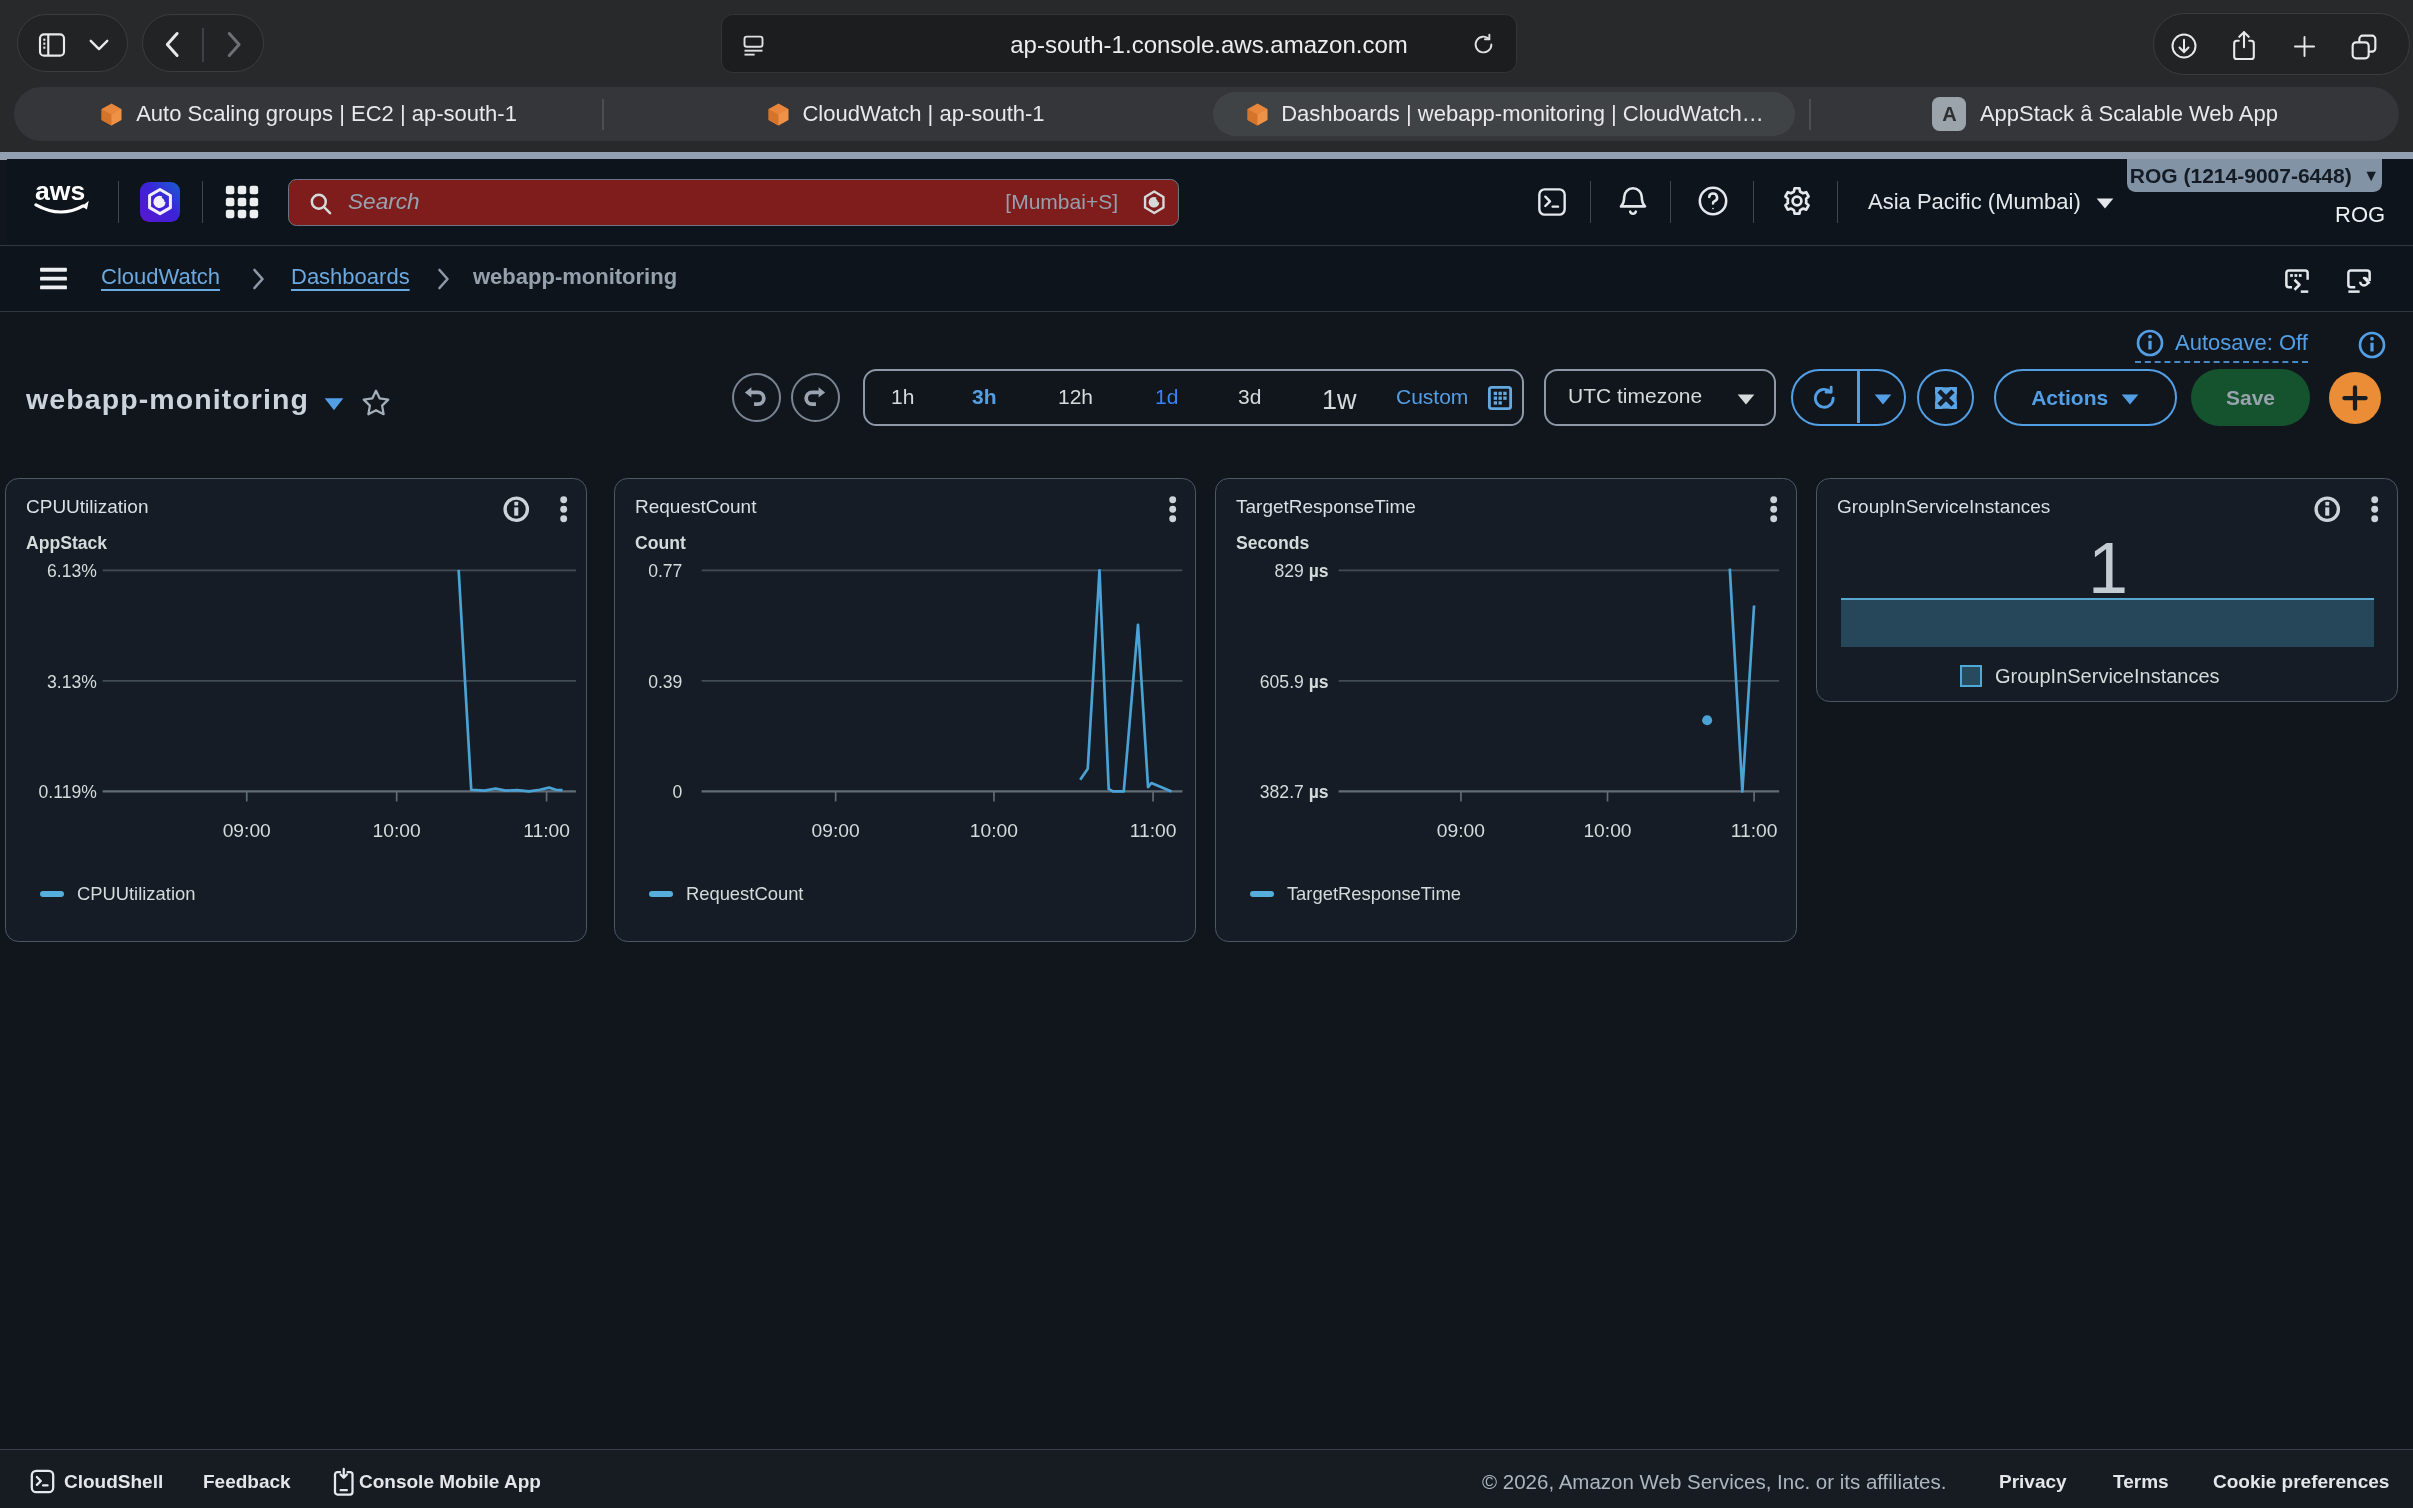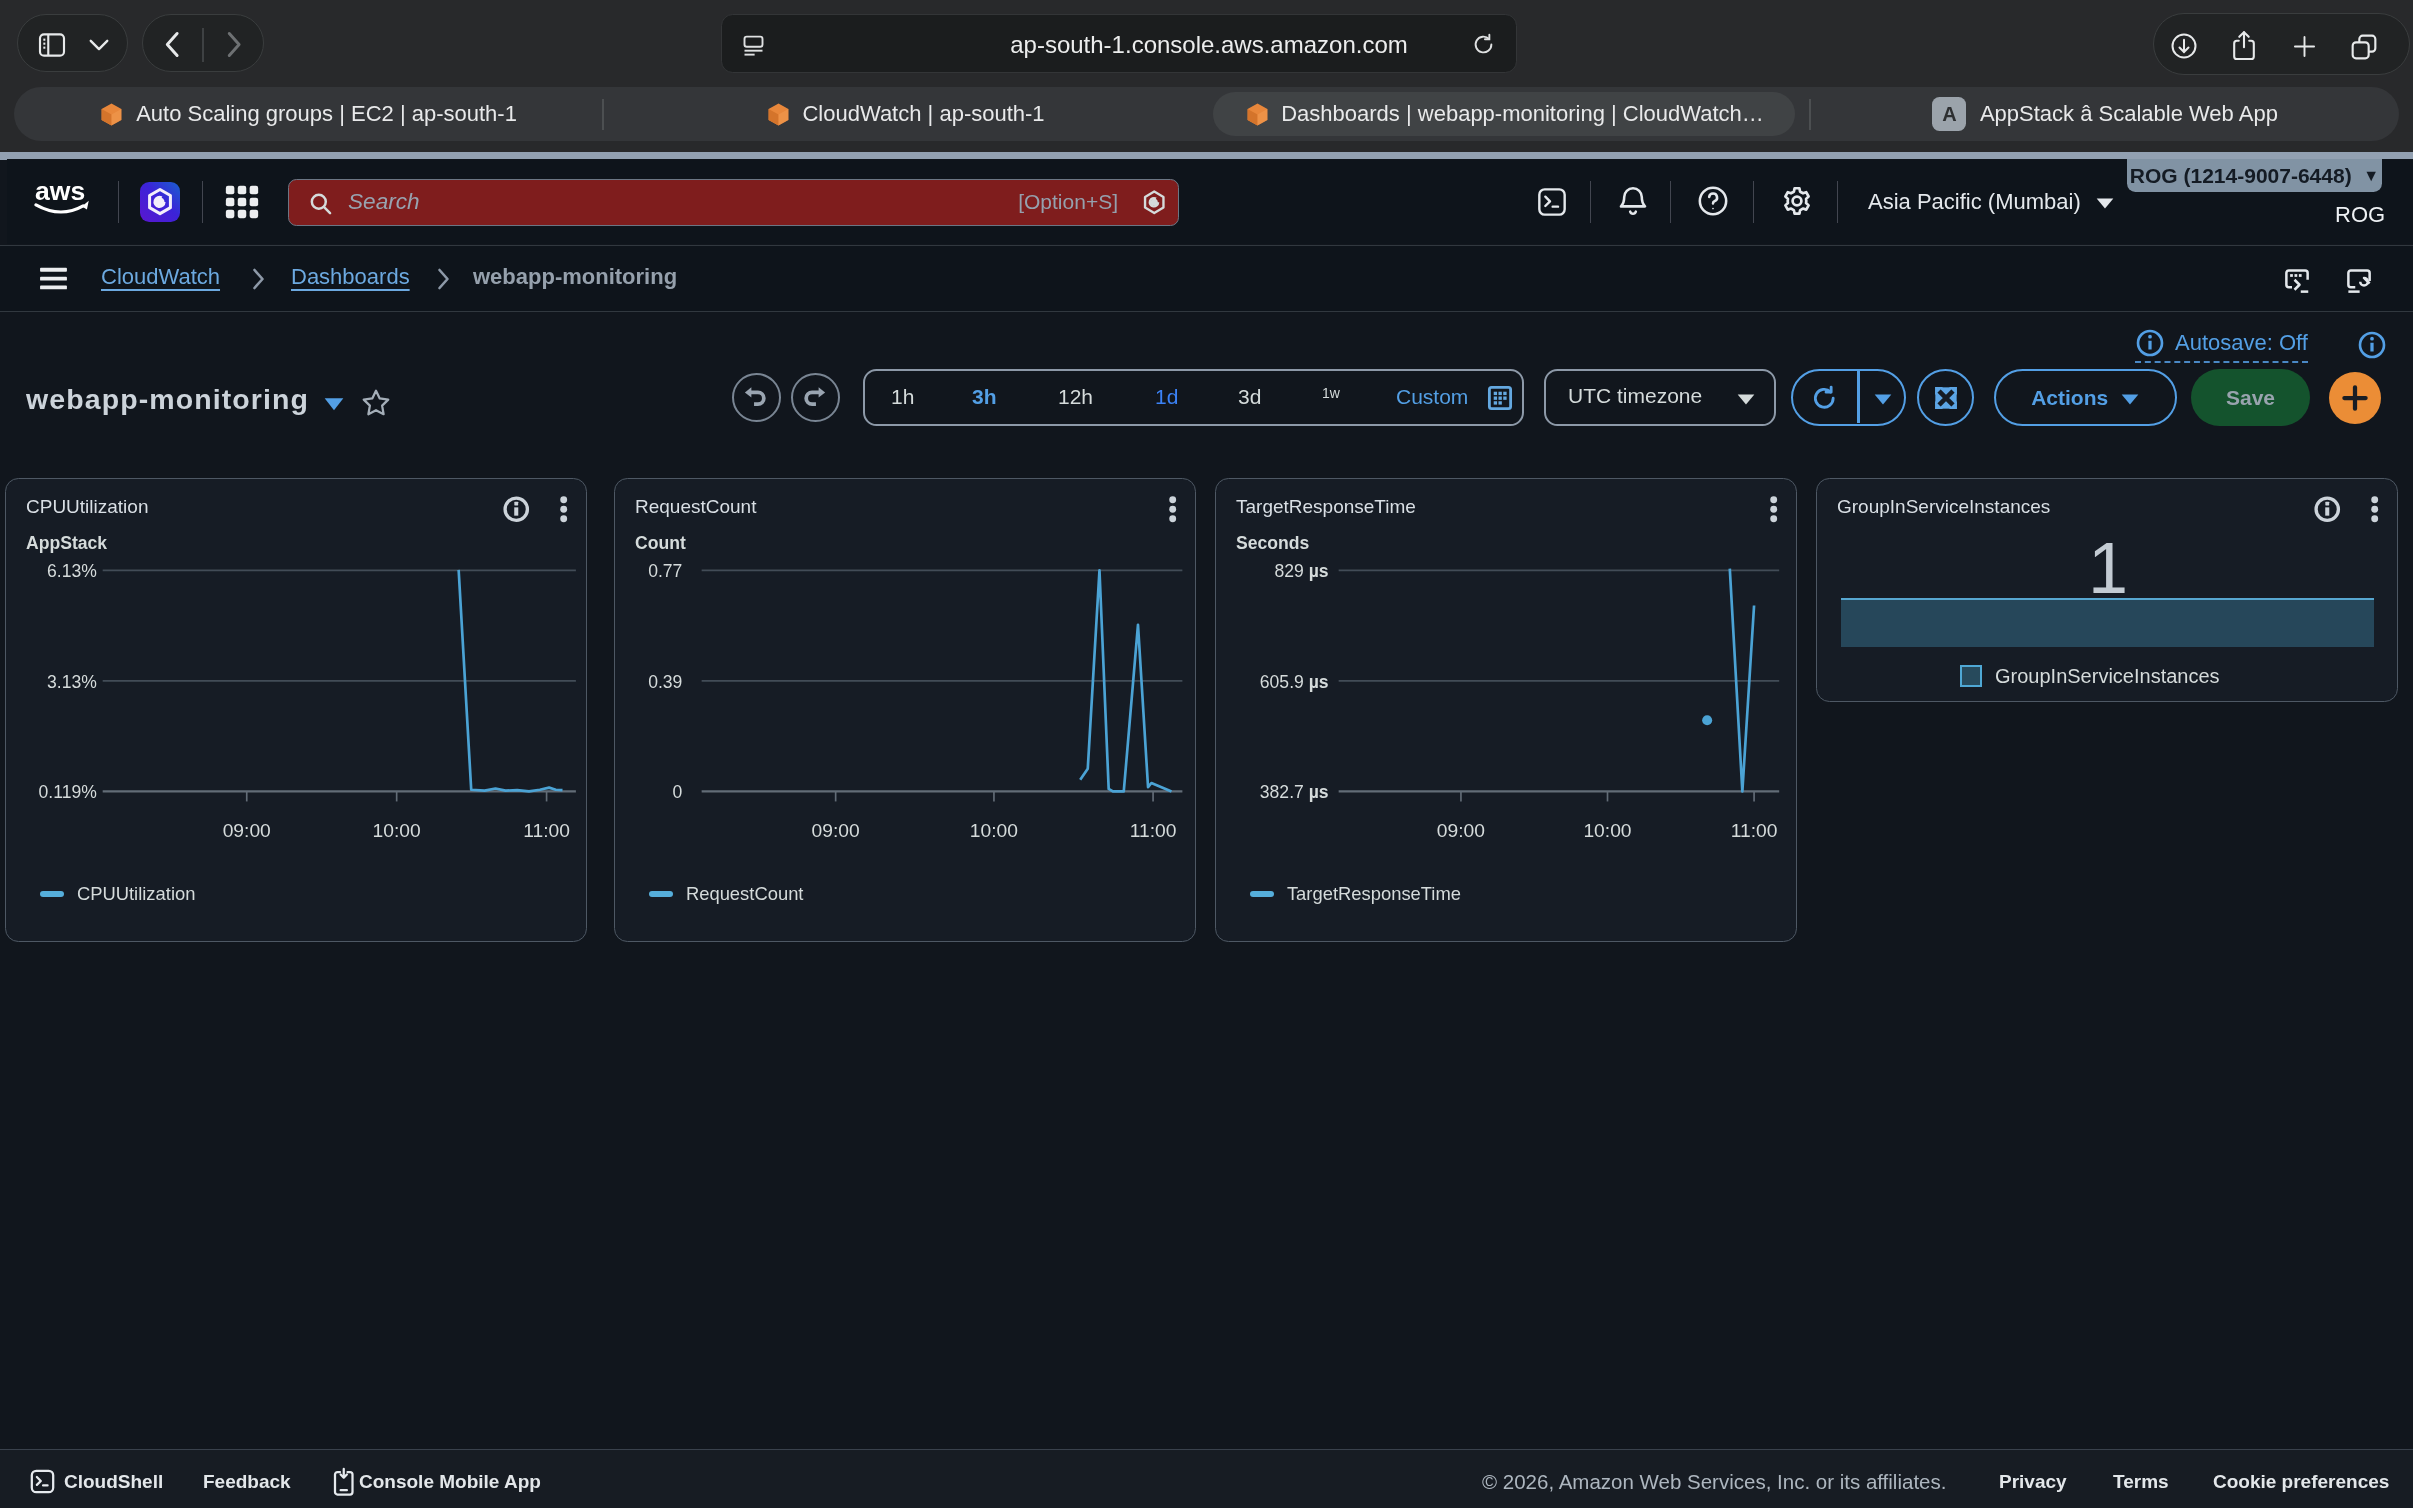--- a/index.html
+++ b/index.html
@@ -160,21 +160,21 @@
       <rect x="15" y="29" width="10" height="10" rx="2.5"></rect>
       <rect x="29" y="29" width="10" height="10" rx="2.5"></rect>
   </svg>
 
   <div id="searchbar">
     <svg class="abs" style="left:18.4px;top:10px" width="27" height="27" viewBox="0 0 24 24" fill="none" stroke="#d5dbdb" stroke-width="2.2" stroke-linecap="round">
         <circle cx="10.5" cy="10.5" r="6.2"></circle>
         <line x1="15.2" y1="15.2" x2="20.5" y2="20.5"></line>
       </svg>
     <div class="abs" style="left:59px;top:9.2px;font-size:22.6px;font-style:italic;color:#98a3b0;">Search</div>
-    <div class="abs" style="right:60px;top:10px;font-size:21px;color:#95a0ad;">[Option+S]</div>
+    <div class="abs" style="right:60px;top:10px;font-size:21px;color:#95a0ad;">[Mumbai+S]</div>
     <svg class="abs" style="right:10px;top:8.4px" width="28.5" height="28.5" viewBox="0 0 48 48" fill="none" stroke="#d5dbdb">
         <path d="M24 6 L39.5 15 V33 L24 42 L8.5 33 V15 Z" stroke-width="4" stroke-linejoin="round"></path>
         <circle cx="24" cy="24" r="6" fill="#d5dbdb" stroke="none"></circle>
         <path d="M30.5 24 a7 7 0 1 1 -3.6 -6.1" stroke-width="4"></path>
       </svg>
   </div>
 
   <svg class="abs" style="left:1529px;top:27px" width="32" height="32" viewBox="0 0 24 24" fill="none" stroke="#e4e8ec" stroke-width="1.8" stroke-linecap="round" stroke-linejoin="round">
       <rect x="2.5" y="2.5" width="19" height="19" rx="4"></rect>
       <path d="M7 8 L10.5 11.5 L7 15"></path>
@@ -258,21 +258,21 @@
         <path d="M15.4 4.4 L20.8 8.6 L15.4 12.8 Z" fill="#9aa5b1"></path>
       </svg>
   </div>
 
   <div class="abs" style="left:863px;top:56px;width:661px;height:57px;border:2.5px solid #8d99a8;border-radius:13.4px;"></div>
   <div class="abs" style="left:891px;top:72px;font-size:21px;color:#d5dbdb;">1h</div>
   <div class="abs" style="left:972px;top:72px;font-size:21px;font-weight:bold;color:#539fe5;">3h</div>
   <div class="abs" style="left:1058px;top:72px;font-size:21px;color:#d5dbdb;">12h</div>
   <div class="abs" style="left:1155px;top:72px;font-size:21px;color:#3b82f6;">1d</div>
   <div class="abs" style="left:1238px;top:72px;font-size:21px;color:#d5dbdb;">3d</div>
-  <div class="abs" style="left:1322px;top:72px;font-size:14px;color:#d5dbdb;">1w</div>
+  <div class="abs" style="left:1322px;top:72px;font-size:27px;color:#d5dbdb;">1w</div>
   <div class="abs" style="left:1396px;top:72px;font-size:21px;color:#539fe5;">Custom</div>
   <svg class="abs" style="left:1487px;top:72px" width="26" height="26" viewBox="0 0 24 24">
       <rect x="2.2" y="2.2" width="19.6" height="19.6" rx="2" fill="none" stroke="#64a8e0" stroke-width="2.6"></rect>
       <g fill="#64a8e0">
         <rect x="6.2" y="6.2" width="3.1" height="3.1"></rect>
         <rect x="10.6" y="6.2" width="3.1" height="3.1"></rect>
         <rect x="15" y="6.2" width="3.1" height="3.1"></rect>
         <rect x="6.2" y="10.6" width="3.1" height="3.1"></rect>
         <rect x="10.6" y="10.6" width="3.1" height="3.1"></rect>
         <rect x="15" y="10.6" width="3.1" height="3.1"></rect>

